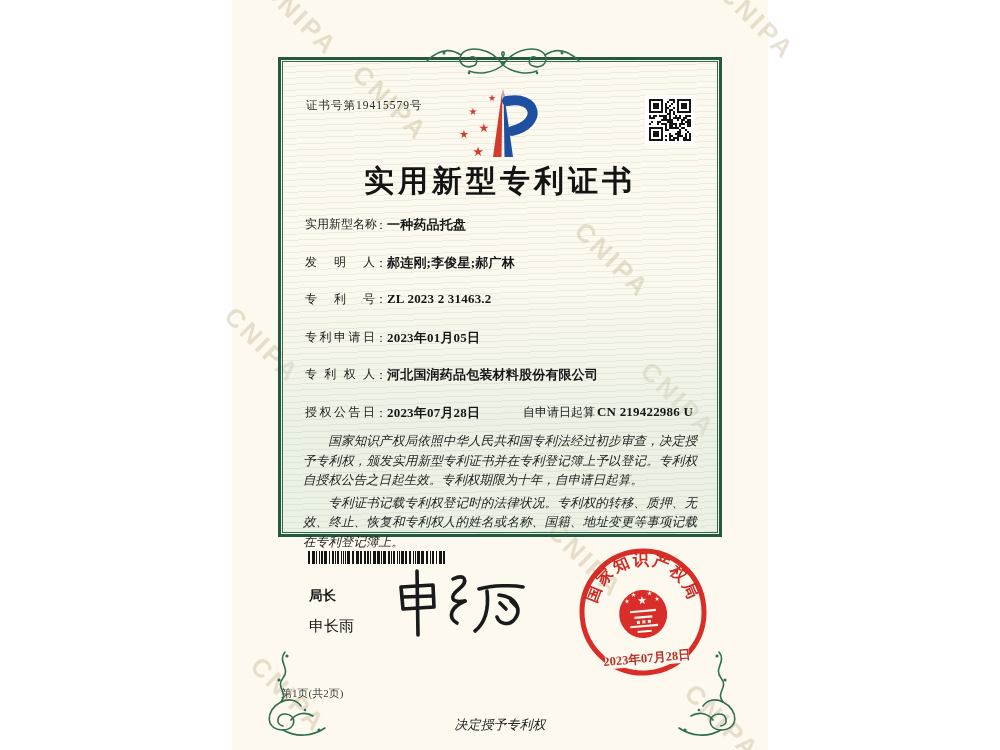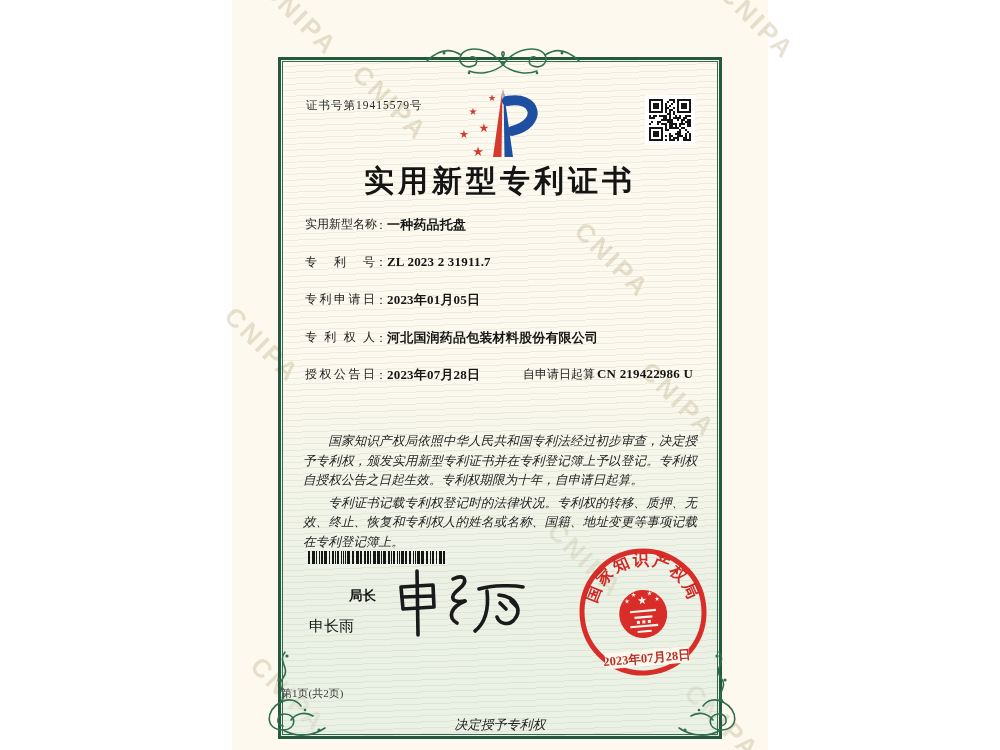--- a/index.html
+++ b/index.html
@@ -14,21 +14,21 @@
   .wm:nth-of-type(1){left:68px;top:18px;}
   .wm:nth-of-type(2){left:158px;top:103px;}
   .wm:nth-of-type(3){left:525px;top:22px;}
   .wm:nth-of-type(4){left:380px;top:260px;}
   .wm:nth-of-type(5){left:30px;top:345px;}
   .wm:nth-of-type(6){left:446px;top:400px;}
   .wm:nth-of-type(7){left:353px;top:560px;}
   .wm:nth-of-type(8){left:56px;top:695px;}
   .wm:nth-of-type(9){left:490px;top:722px;}
   
-  .frame{position:absolute;left:46px;top:57px;width:444px;height:682px;z-index:2;
+  .frame{position:absolute;left:46px;top:57px;width:444px;height:480px;z-index:2;
          border:3px solid #24583f;box-sizing:border-box;
          background:
            repeating-linear-gradient(178deg, rgba(120,170,135,.14) 0 1px, rgba(0,0,0,0) 1px 6px),
            linear-gradient(180deg, rgba(250,247,238,0) 45%, rgba(216,231,217,.45) 78%, rgba(220,234,220,.55) 100%);}
   .frame::before{content:"";position:absolute;inset:1px;border:1px solid #2f6b4c;pointer-events:none;}
   
   .orn{position:absolute;z-index:3;}
   .orn-top{left:143px;top:-21px;}
   .orn-bl{left:-24px;top:590px;}
   .orn-br{left:396px;top:590px;transform:scaleX(-1);}
@@ -49,21 +49,21 @@
   .fvalue{font-weight:600;color:#161616;letter-spacing:.2px;}
   .pair2{position:absolute;left:218px;top:0;}
   .pair2 .flabel{width:62px;}
   
   .paras{position:absolute;left:22px;top:372px;width:402px;font-style:italic;
          font-size:12.6px;line-height:19.5px;color:#242424;}
   .paras p{margin:0 8px 3px 0;text-indent:2em;text-align:justify;}
   
   .barcode{position:absolute;left:27px;top:491px;}
   .director-title{position:absolute;left:28px;top:527px;font-family:"Liberation Sans",sans-serif;
-        font-weight:600;font-size:13.5px;color:#111;margin-left:40px;}
+        font-weight:600;font-size:13.5px;color:#111;}
   .director-name{position:absolute;left:28px;top:557px;font-family:"Liberation Sans",sans-serif;
         font-weight:400;font-size:15px;color:#111;}
   .signature{position:absolute;left:106px;top:505px;}
   .seal{position:absolute;left:296px;top:486px;width:132px;height:132px;transform:rotate(-5deg);opacity:.95;}
   .pagenote{position:absolute;left:0;top:626px;width:100%;text-align:left;font-size:11px;color:#3c3c3c;}
   .contnote{position:absolute;left:0;top:716px;width:536px;text-align:center;font-style:italic;
             font-size:13px;color:#222;z-index:2;}
 </style>
 </head>
 <body>
@@ -386,21 +386,24 @@
           </svg>
       </div>
 
       <div class="title">实用新型专利证书</div>
 
       <div class="fields">
         <div class="frow">
           <span class="flabel">实用新型名称</span><span class="fcolon">：</span><span class="fvalue">一种药品托盘</span>
         </div>
         <div class="frow">
-          <span class="flabel">专利号</span><span class="fcolon">：</span><span class="fvalue">ZL 2023 2 31911.7</span>
+          <span class="flabel">发明人</span><span class="fcolon">：</span><span class="fvalue">郝连刚;李俊星;郝广林</span>
+        </div>
+        <div class="frow">
+          <span class="flabel">专利号</span><span class="fcolon">：</span><span class="fvalue">ZL 2023 2 31463.2</span>
         </div>
         <div class="frow">
           <span class="flabel">专利申请日</span><span class="fcolon">：</span><span class="fvalue">2023年01月05日</span>
         </div>
         <div class="frow">
           <span class="flabel">专利权人</span><span class="fcolon">：</span><span class="fvalue">河北国润药品包装材料股份有限公司</span>
         </div>
         <div class="frow">
           <span class="flabel">授权公告日</span><span class="fcolon">：</span><span class="fvalue">2023年07月28日</span>
           <span class="pair2">

